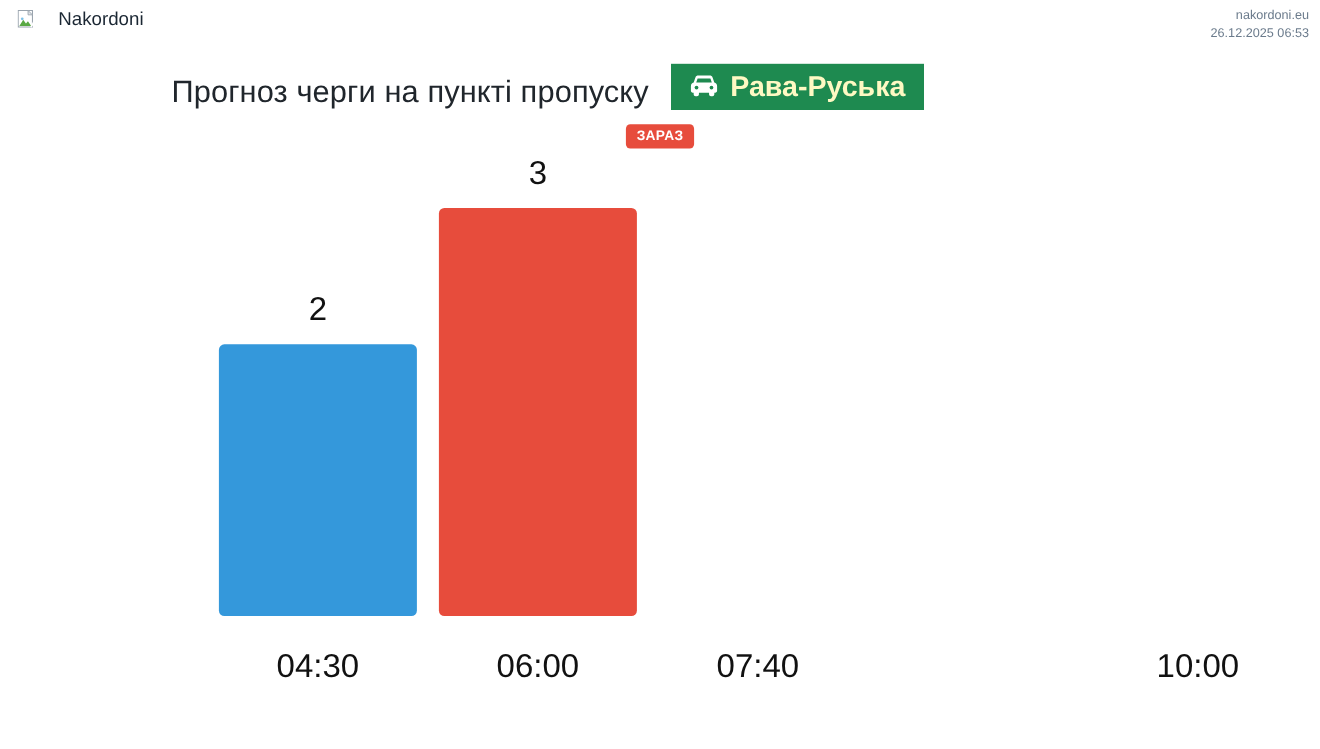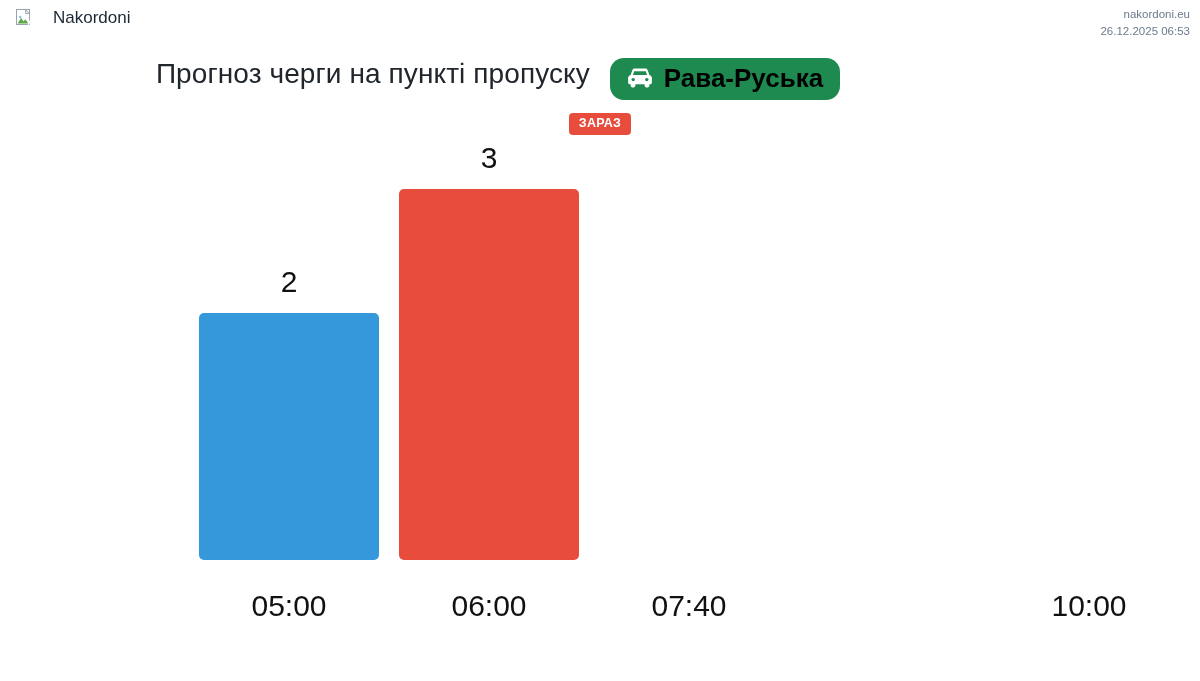--- a/index.html
+++ b/index.html
@@ -54,40 +54,40 @@
   }
   .meta div { white-space: nowrap; }
 
   
   .title-row {
     position: absolute;
     left: 0;
     top: 58px;
     width: 996px;
     display: flex;
-    align-items: flex-start;
+    align-items: flex-end;
     justify-content: center;
     gap: 20px;
   }
   .title-text {
     font-size: 28px;
     color: #20262c;
     font-weight: 400;
     letter-spacing: .1px;
     white-space: nowrap;
   }
   .post-badge {
     display: inline-flex;
     align-items: center;
     gap: 9px;
     background: #1e8a50;
-    color: #000000;
+    color: #fef9c3;
     font-size: 26px;
     font-weight: 700;
-    border-radius: 14px;
+    border-radius: 0;
     padding: 7px 17px 9px 15px;
     line-height: 1;
     white-space: nowrap;
   }
   .car-icon { width: 30px; height: 22px; flex: 0 0 auto; display: block; }
 
   
   .status-row {
     position: absolute;
     left: 0;
@@ -220,20 +220,20 @@
         </div>
         <div class="bar-slot" style="left: 200px;">
           <div class="bar" title="06:10: 3" style="height: 371px; background: rgb(231, 76, 60);"></div>
           <div class="bar-value" style="bottom: 387px;">3</div>
         </div>
         <div class="bar-slot" style="left: 400px;"></div>
         <div class="bar-slot" style="left: 600px;"></div>
         <div class="bar-slot" style="left: 800px;"></div>
       </div>
     <div class="xaxis" id="x-axis">
-        <div class="xtick" style="left: 0px; width: 180px;">05:00</div>
+        <div class="xtick" style="left: 0px; width: 180px;">04:30</div>
         <div class="xtick" style="left: 200px; width: 180px;">06:00</div>
         <div class="xtick" style="left: 400px; width: 180px;">07:40</div>
         <div class="xtick" style="left: 800px; width: 180px;">10:00</div>
       </div>
   </div>
 
 </div>
 
 </body></html>

